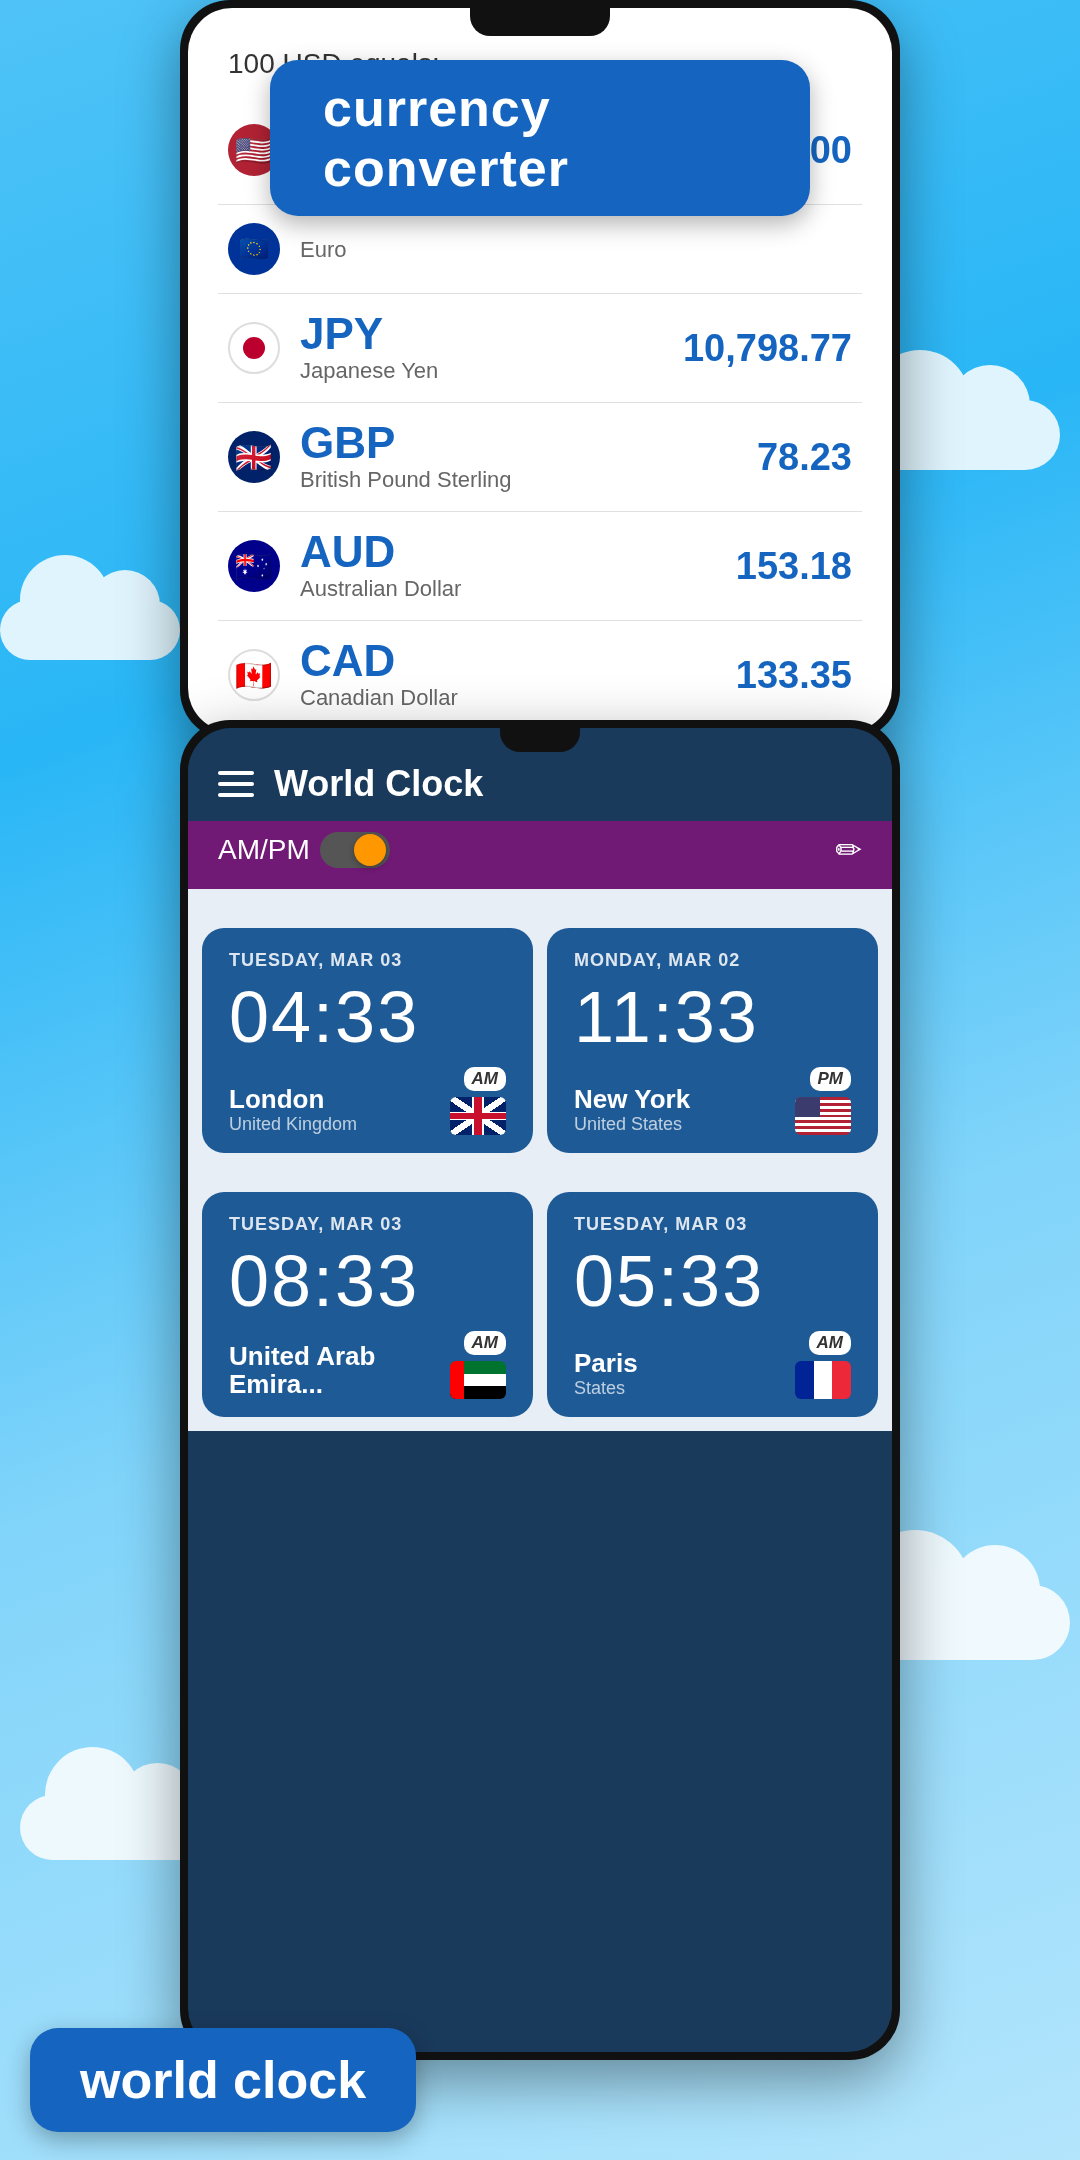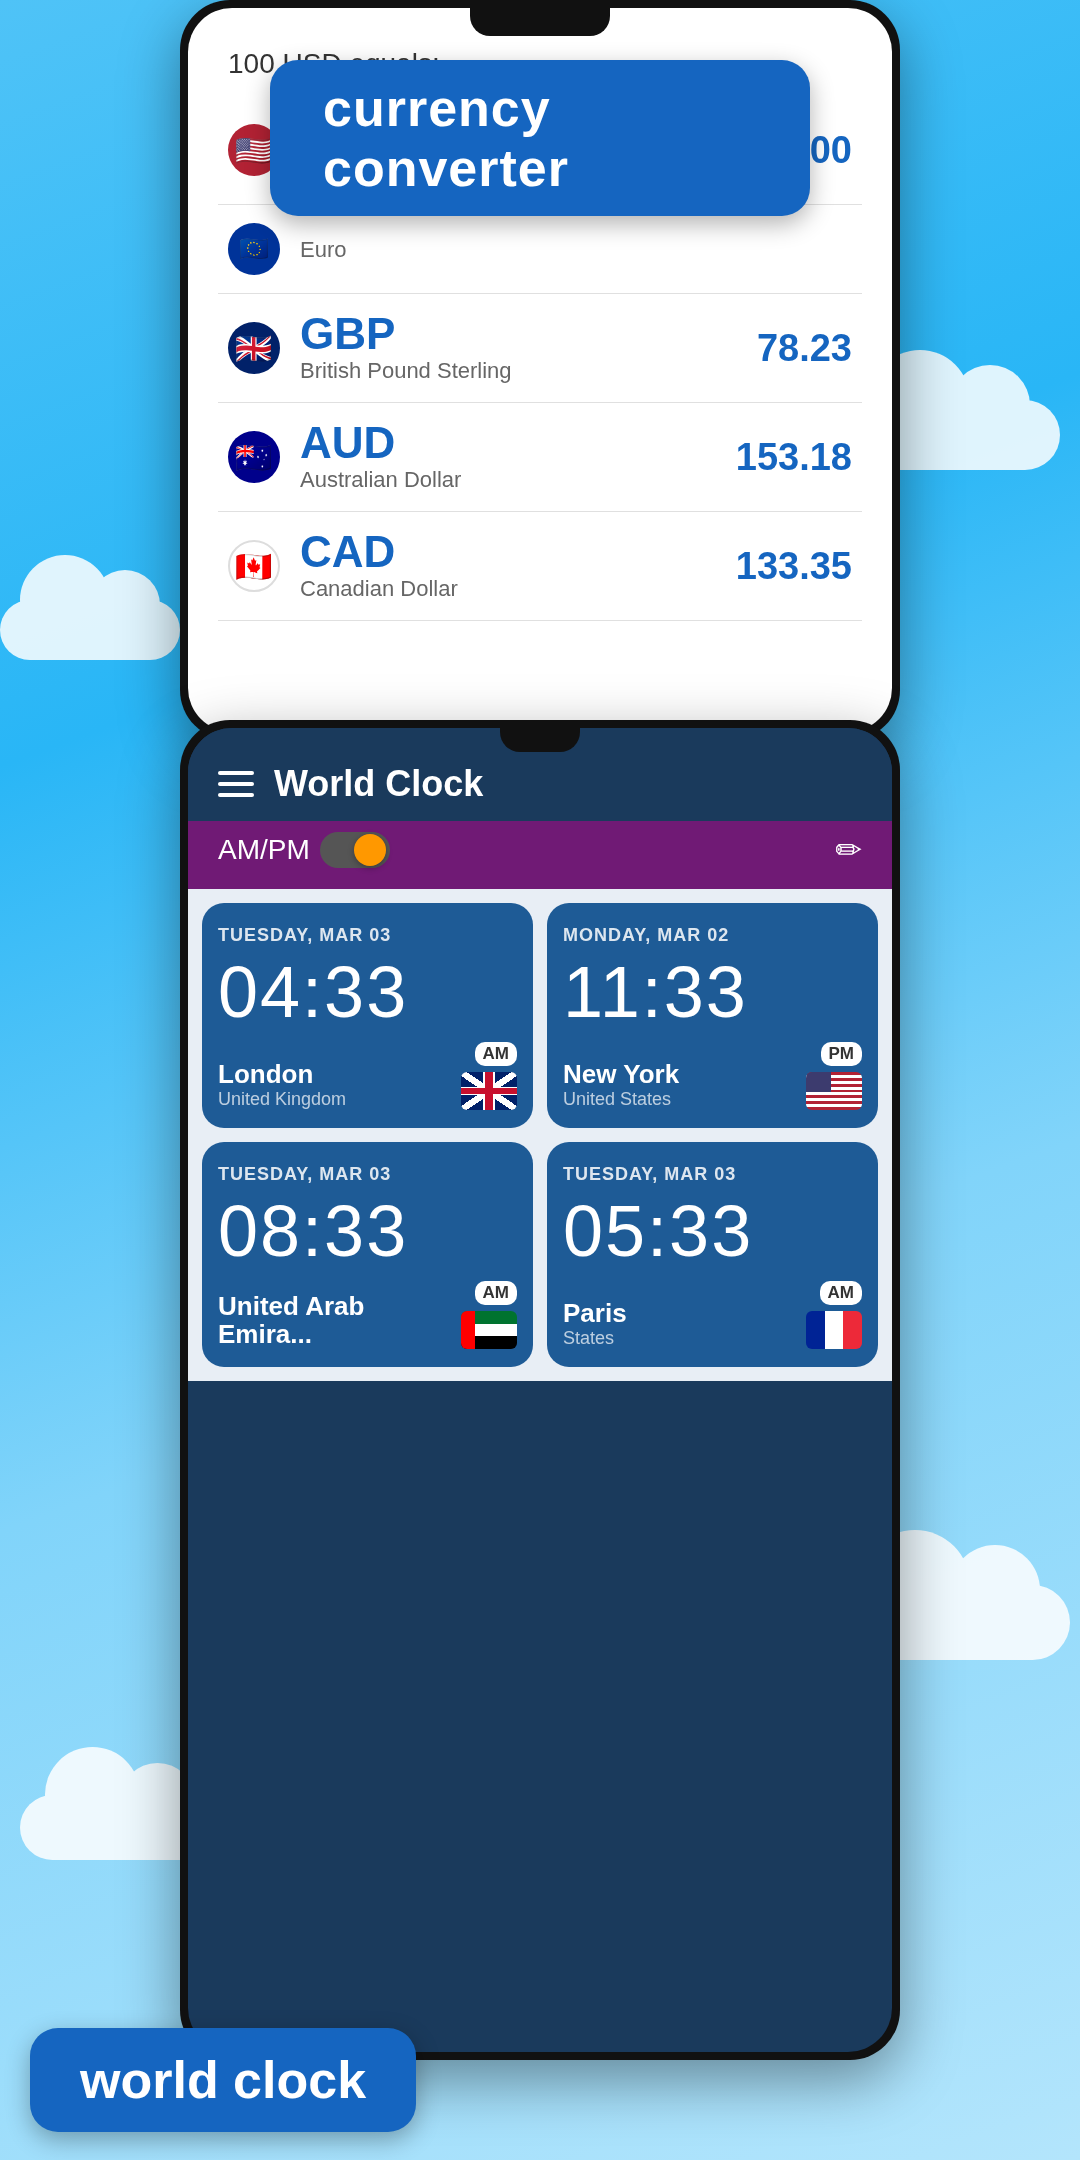--- a/index.html
+++ b/index.html
@@ -248,23 +248,24 @@
     .clock-grid {
       display: grid;
       grid-template-columns: 1fr 1fr;
       gap: 14px;
       padding: 14px;
       background: #e8eef5;
     }
     .clock-card {
       background: #1e5b96;
       border-radius: 22px;
-      padding: 22px 16px 18px;
+      padding: 22px 27px 18px;
       color: white;
       overflow: hidden;
+      margin-top: 25px;
     }
     .clock-date {
       font-size: 18px;
       font-weight: bold;
       letter-spacing: 1px;
       color: rgba(255,255,255,0.85);
       margin-bottom: 10px;
     }
     .clock-time {
       font-size: 72px;
@@ -297,20 +298,21 @@
     .ampm-badge {
       background: white;
       color: #333;
       font-size: 17px;
       font-weight: bold;
       border-radius: 10px;
       padding: 2px 8px;
       margin-bottom: 6px;
       display: inline-block;
       align-self: flex-end;
+      font-style: italic;
     }
     .clock-right-col {
       display: flex;
       flex-direction: column;
       align-items: flex-end;
     }
 
     
     .wc-label-banner {
       position: absolute;
@@ -474,20 +476,28 @@
       </div>
 
       <div class="currency-row">
         <div class="flag-circle-eu currency-flag">🇪🇺</div>
         <div class="currency-info">
           <div class="currency-name">Euro</div>
         </div>
         <div class="currency-value"></div>
       </div>
 
+      <div class="currency-row">
+        <div class="flag-circle-jp currency-flag"></div>
+        <div class="currency-info">
+          <div class="currency-code">JPY</div>
+          <div class="currency-name">Japanese Yen</div>
+        </div>
+        <div class="currency-value">10,798.77</div>
+      </div>
 
       <div class="currency-row">
         <div class="flag-circle-uk currency-flag">🇬🇧</div>
         <div class="currency-info">
           <div class="currency-code">GBP</div>
           <div class="currency-name">British Pound Sterling</div>
         </div>
         <div class="currency-value">78.23</div>
       </div>
 

